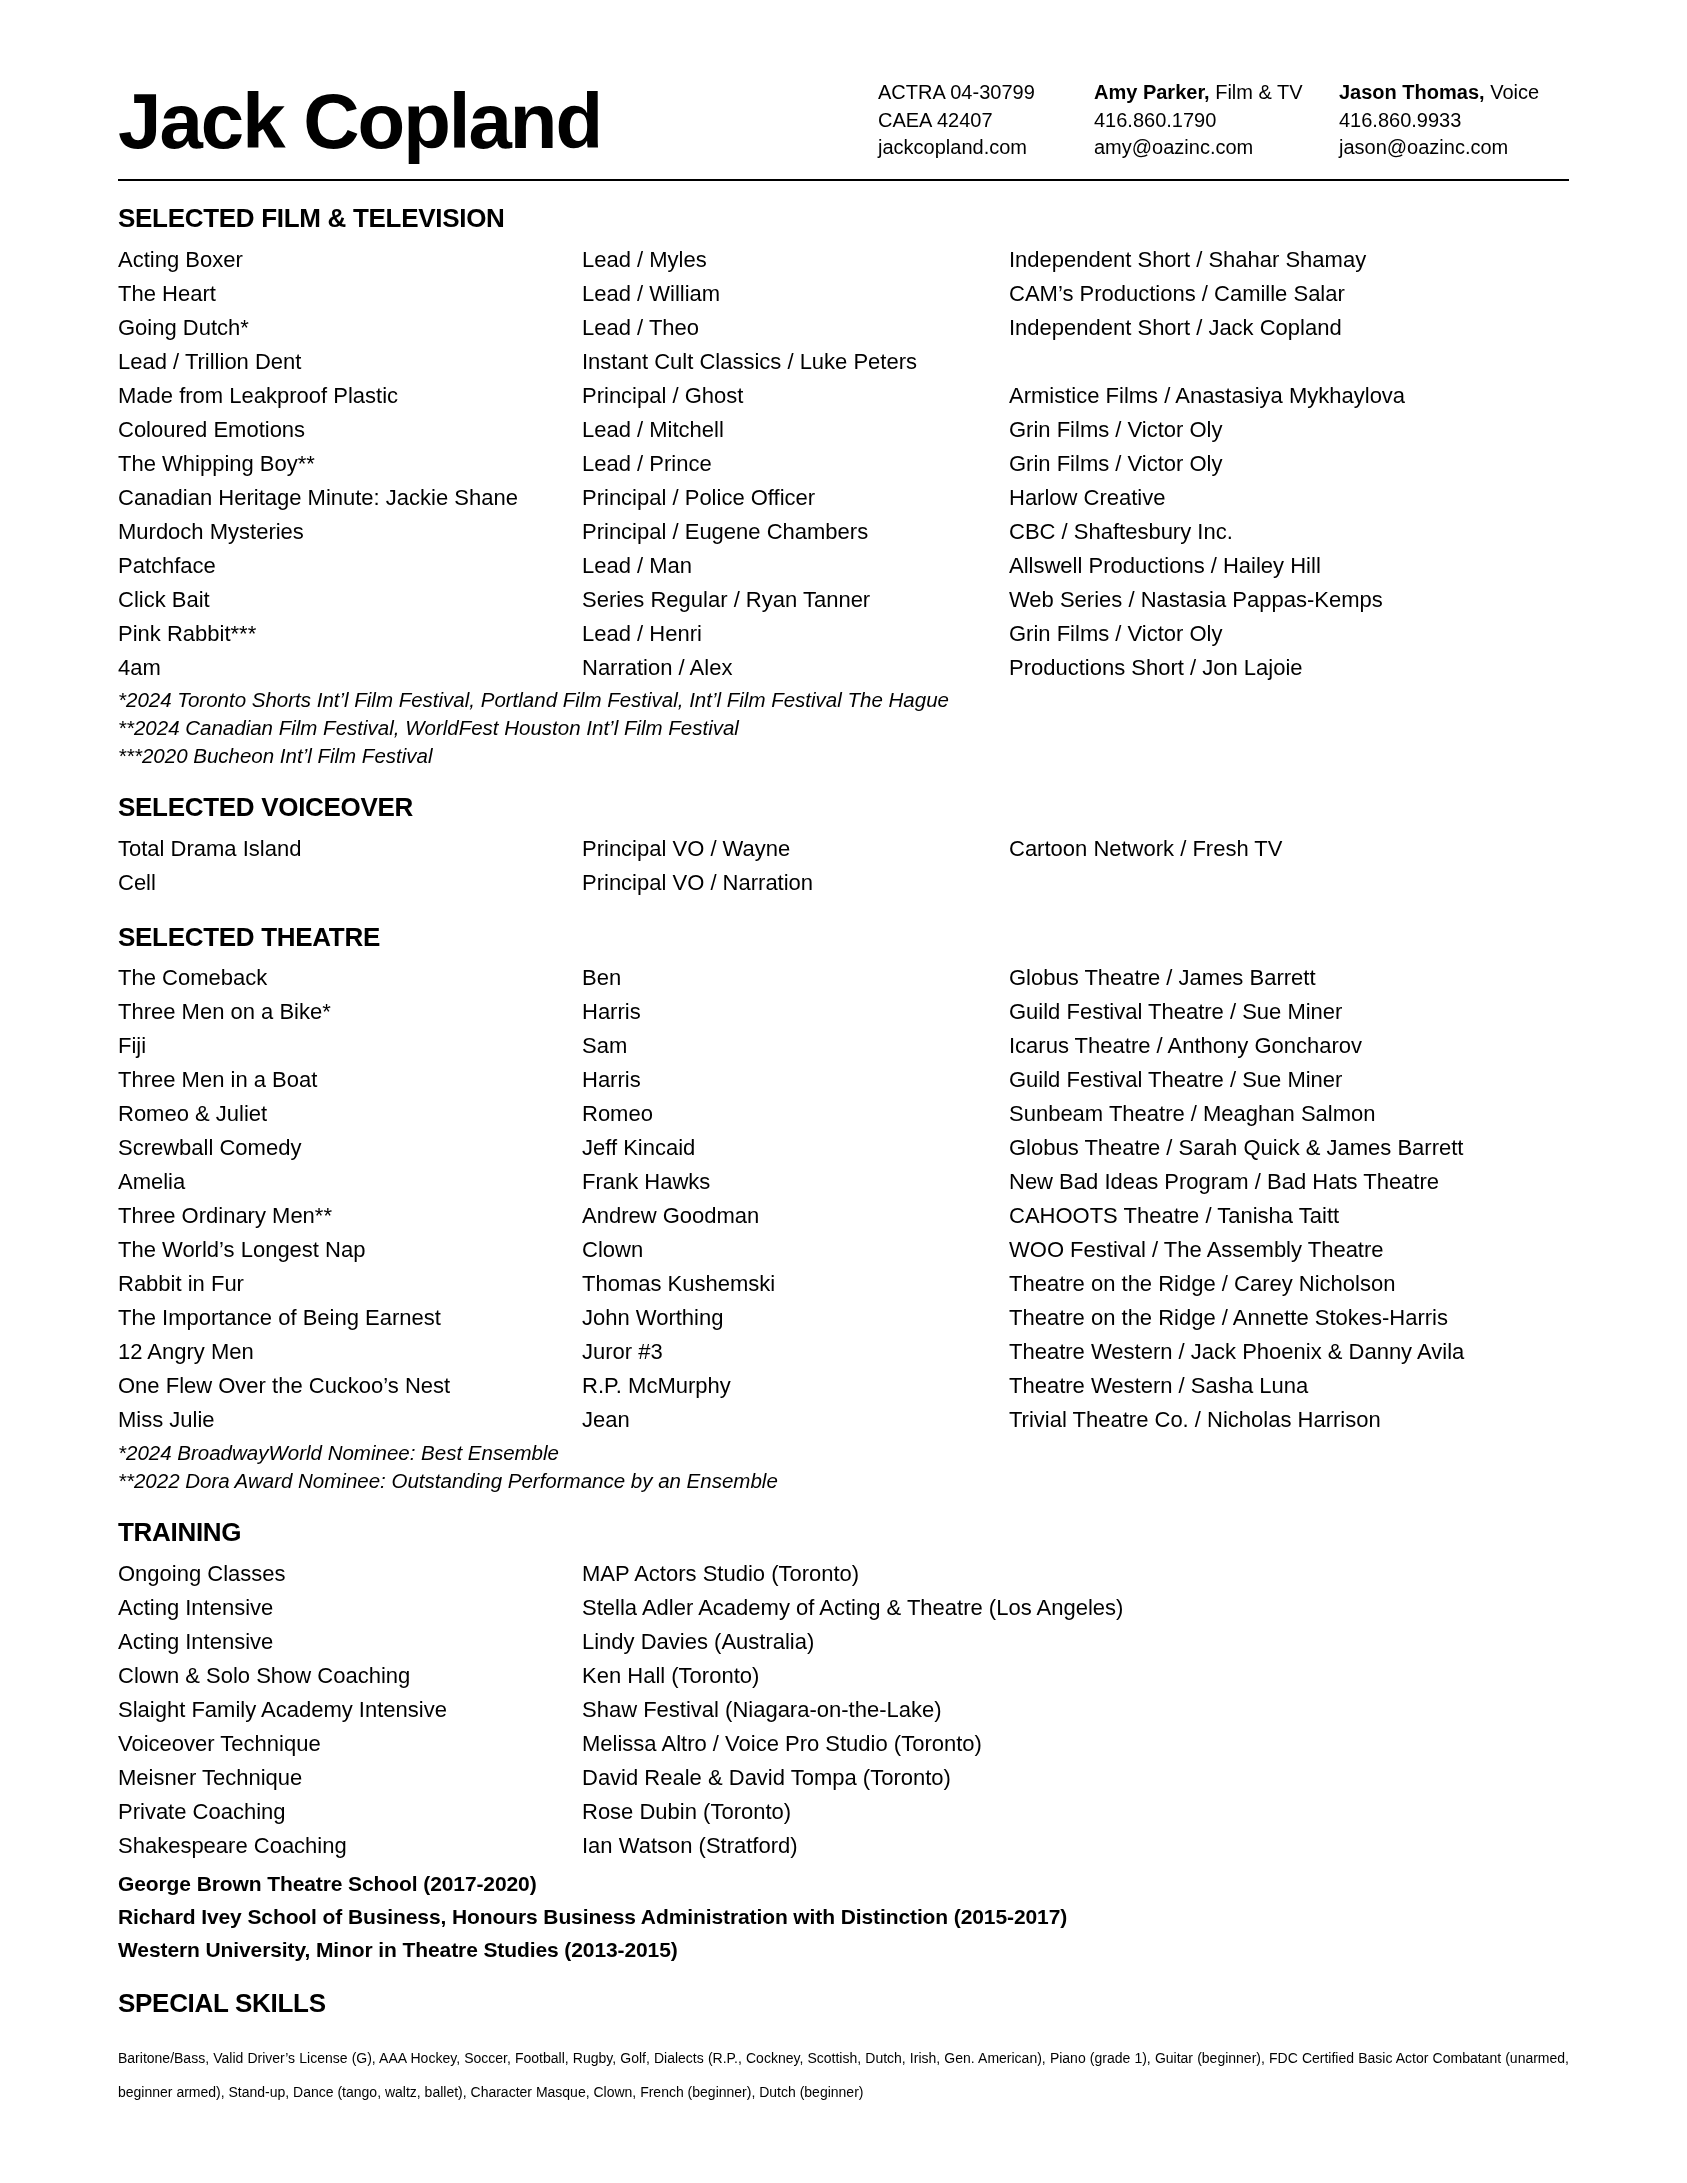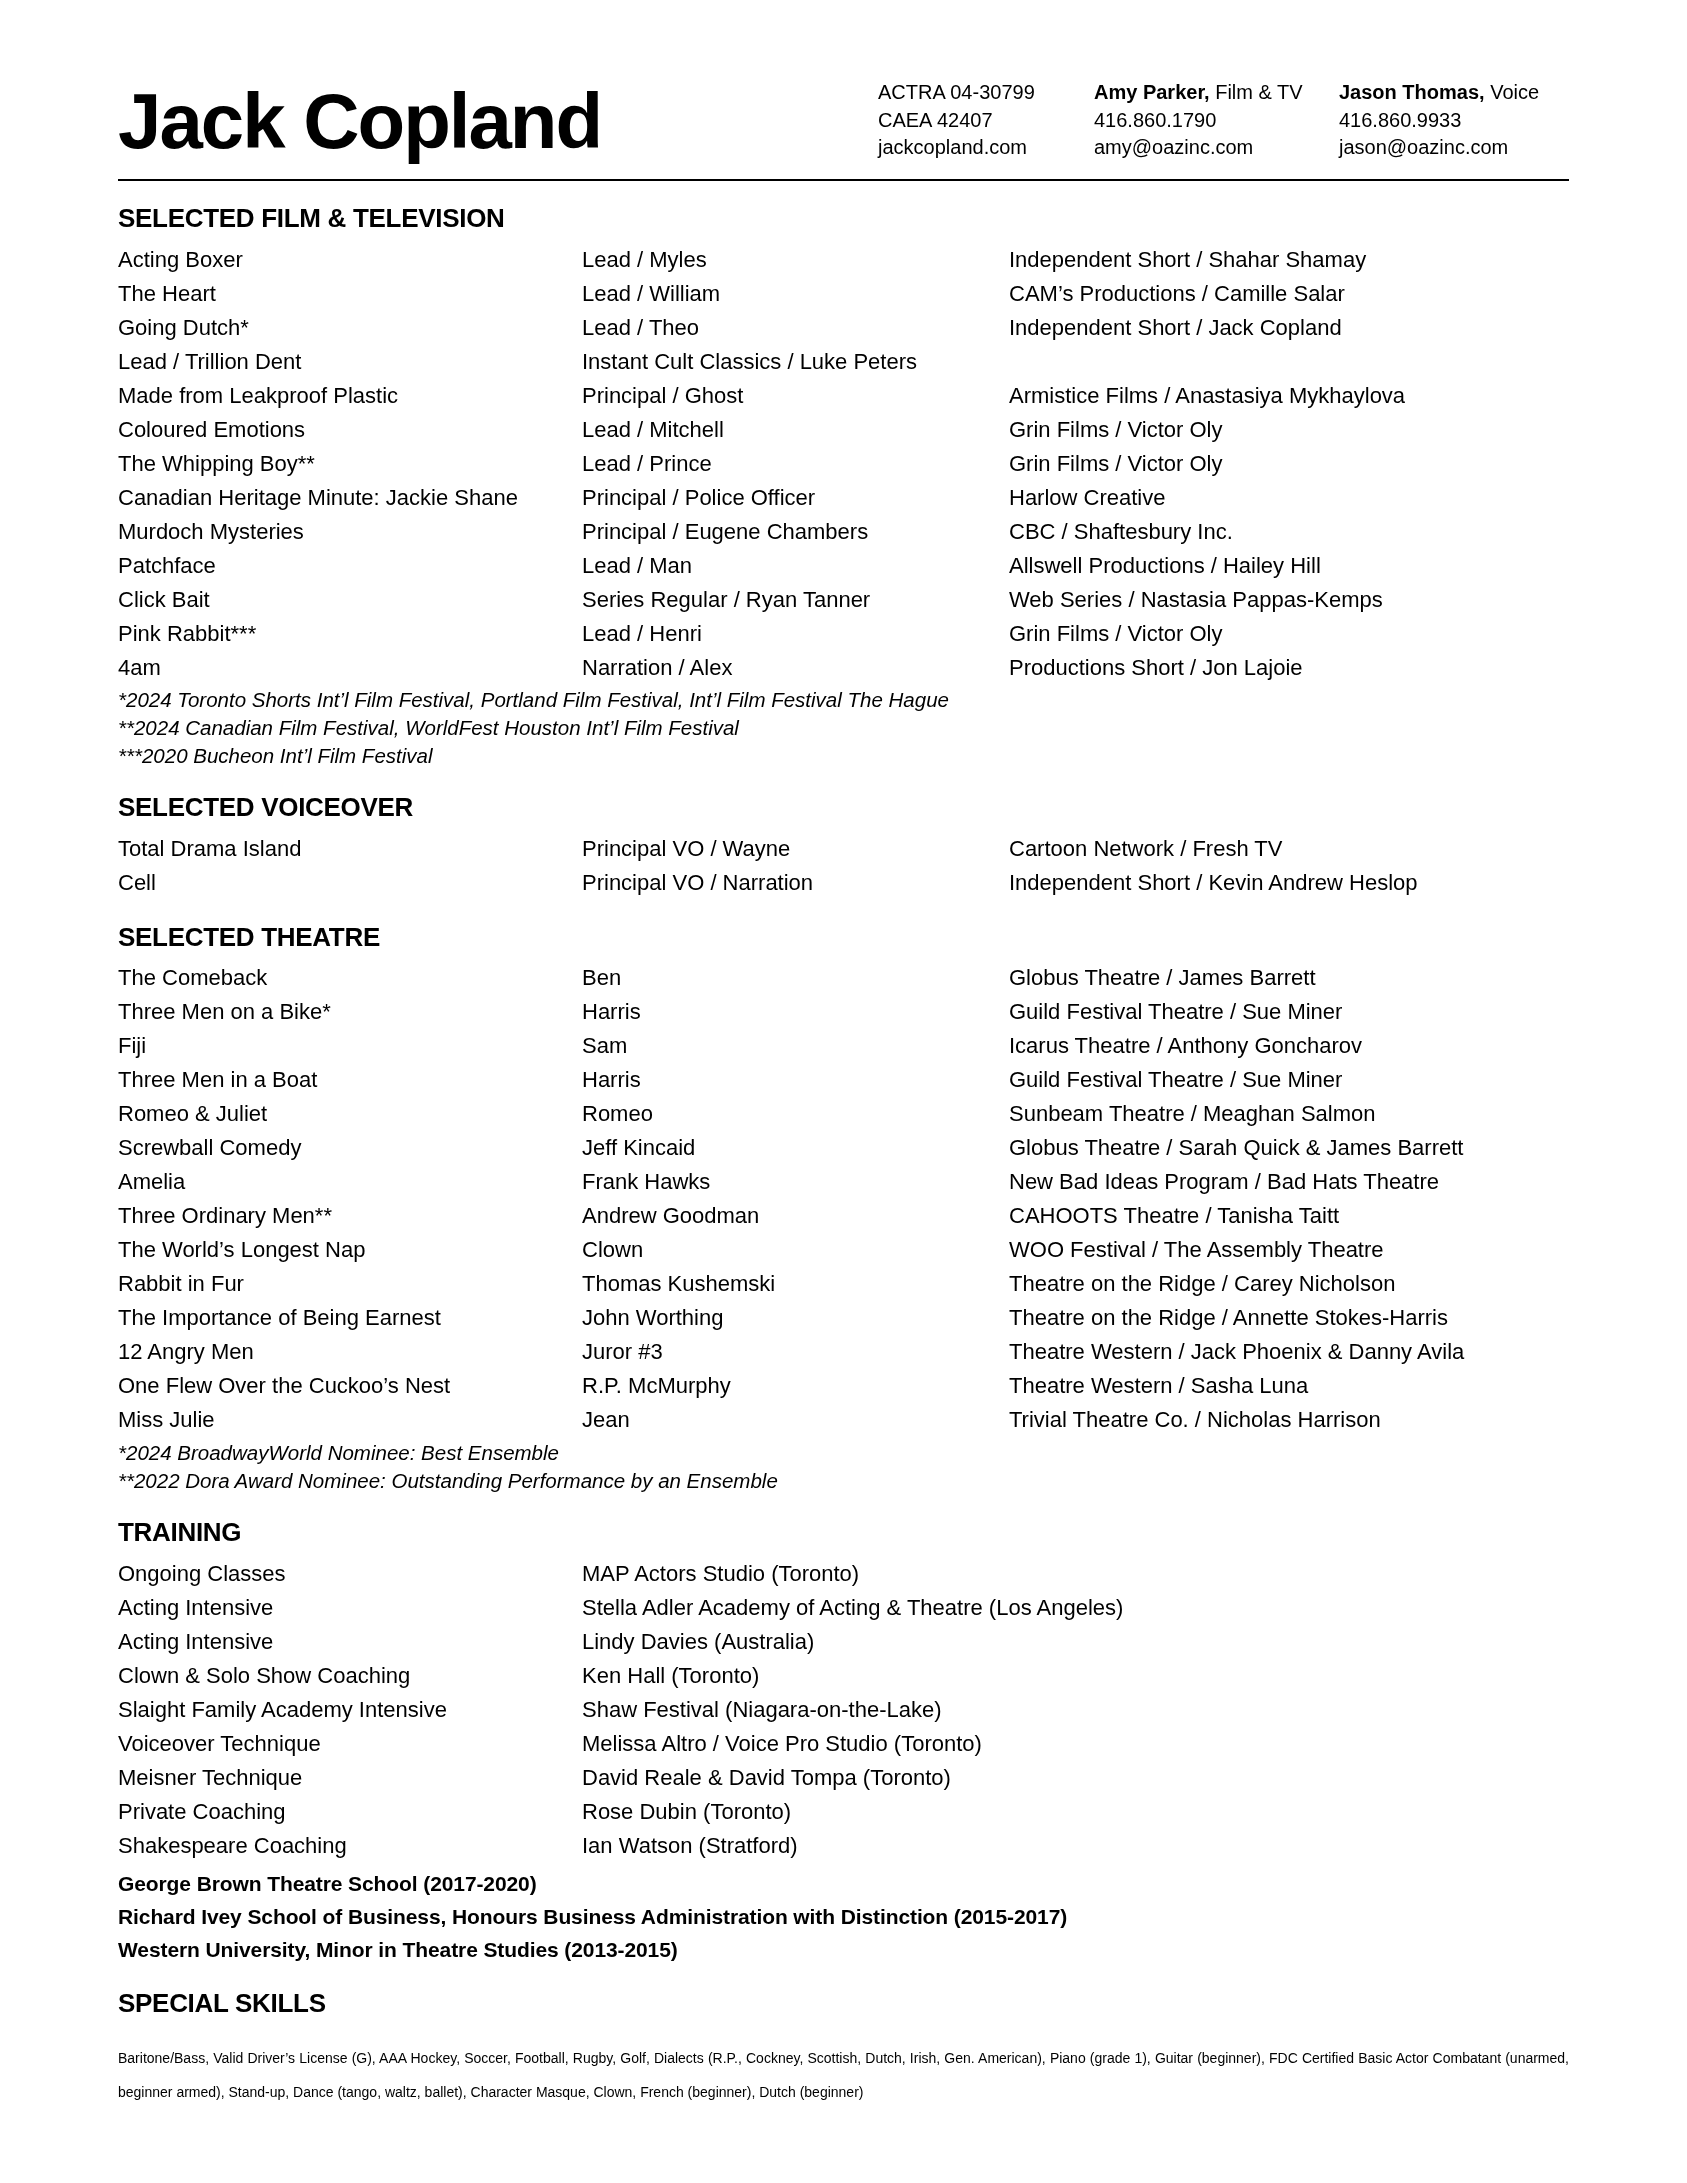--- a/index.html
+++ b/index.html
@@ -165,21 +165,20 @@
 
         <div class="credit-row">
           <div>Total Drama Island</div>
           <div>Principal VO / Wayne</div>
           <div>Cartoon Network / Fresh TV</div>
         </div>
 
         <div class="credit-row">
           <div>Cell</div>
           <div>Principal VO / Narration</div>
-          <div>Independent Short / Kevin Andrew Heslop</div>
         </div>
       </div>
   </section>
 
   <section>
     <h2 class="section-title">SELECTED THEATRE</h2>
     <div class="credit-table">
 
         <div class="credit-row">
           <div>The Comeback</div>

